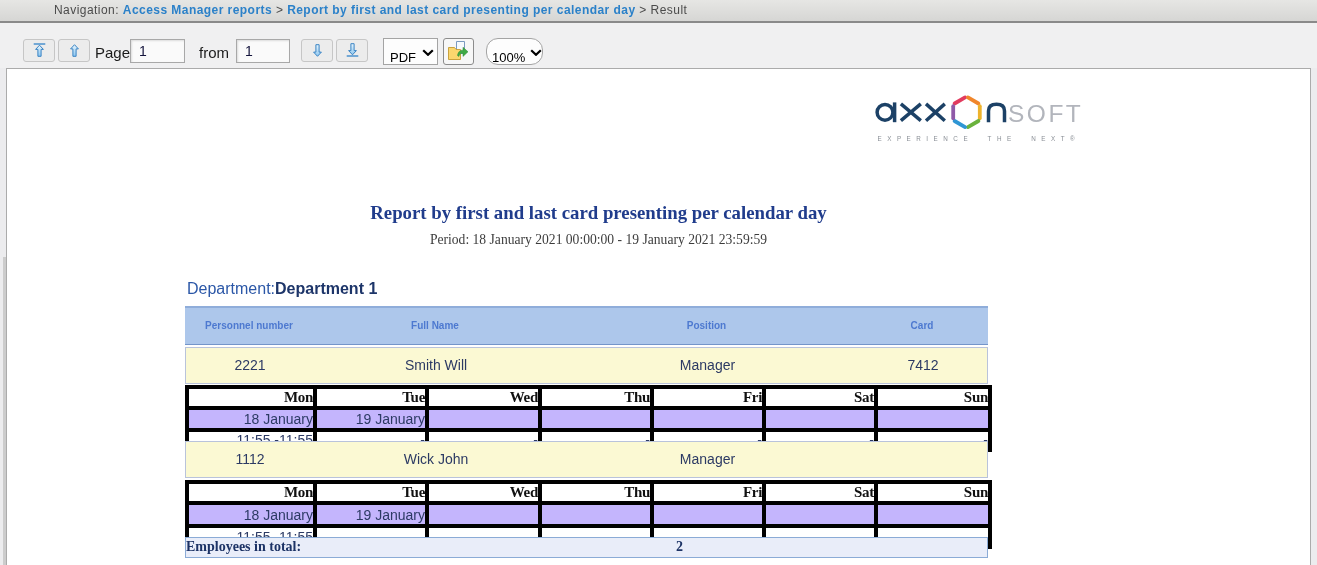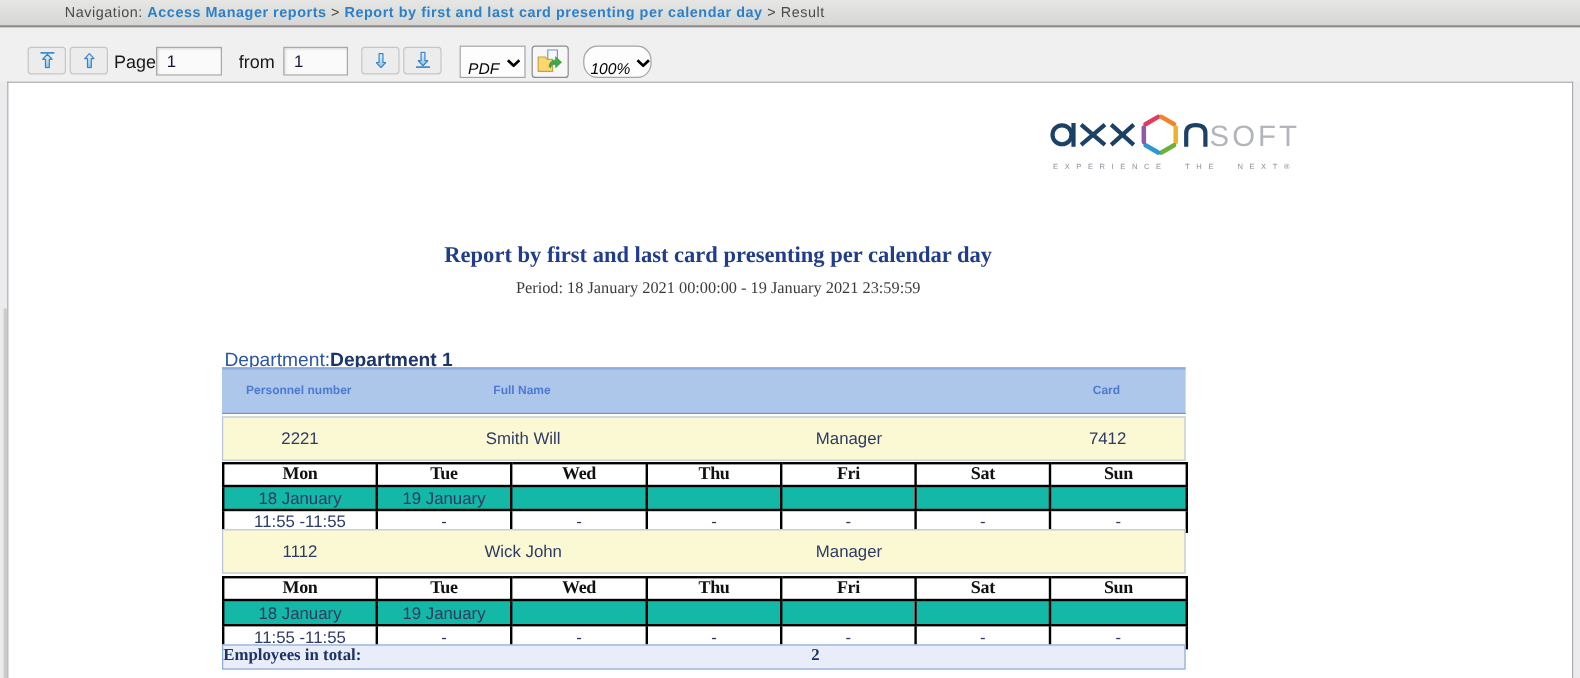--- a/index.html
+++ b/index.html
@@ -16,46 +16,46 @@
   #toolbar{left:0;top:23px;width:1317px;height:45px;background:#f0f0f1;}
   .tbtn{position:absolute;top:16px;width:30px;height:21px;background:#ececec;
     border:1px solid #c6c6c6;border-radius:3px;text-align:center;}
   .tbtn svg{margin-top:2px;}
   .tlabel{position:absolute;top:21px;font-size:15px;color:#1b1b1b;}
   .tinput{position:absolute;top:16px;height:22px;background:#fafafa;
     border:1px solid #a8a8a8;box-shadow:inset 1px 1px 2px rgba(0,0,0,0.12);
     font-size:14px;color:#14143c;line-height:22px;padding-left:8px;box-sizing:content-box;}
   .tselect{position:absolute;top:15px;height:25px;background:#fdfdfd;
     border:1px solid #a4a4a4;font-size:13px;color:#000;line-height:25px;}
-  .tselect .txt{position:absolute;left:9px;top:6px;font-style:italic;}
+  .tselect .txt{position:absolute;left:9px;top:6px;}
   .tselect svg{position:absolute;top:8px;}
   
   #page{left:6px;top:68px;width:1303px;height:497px;background:#ffffff;
     border-top:1px solid #ababab;border-left:1px solid #ababab;border-right:1px solid #ababab;}
   #scrollstrip{left:3px;top:257px;width:3px;height:308px;background:#cccccc;}
   
   #title{left:187px;top:202px;width:823px;text-align:center;
     font-family:"Liberation Serif",serif;font-weight:bold;font-size:18.8px;color:#203c8c;}
   #period{left:187px;top:232px;width:823px;text-align:center;
     font-family:"Liberation Serif",serif;font-size:13.6px;color:#3c3c3c;}
-  #dept{left:187px;top:280px;font-size:16px;color:#2b57a7;margin-top:12px;}
+  #dept{left:187px;top:280px;font-size:16px;color:#2b57a7;}
   #dept b{color:#1d3569;}
   
   .hdrcell{position:absolute;top:0;font-weight:bold;font-size:10px;color:#4d79d0;
     text-align:center;line-height:35px;}
   .ycell{position:absolute;top:0;font-size:14px;color:#2c3a64;text-align:center;line-height:35px;}
   #thead{left:185px;top:306px;width:803px;height:39px;background:#adc7eb;
     border-top:2px solid #8fadda;border-bottom:1.5px solid #7495c9;box-sizing:border-box;}
   .yellow{left:185px;width:803px;height:37px;background:#fbf9d3;
     border:1px solid #b9c3db;box-sizing:border-box;}
   table.week{position:absolute;left:185px;width:803px;border-collapse:collapse;table-layout:fixed;}
-  table.week td{border:2px solid #000000;padding:0;text-align:center;overflow:hidden;}
+  table.week td{border:4px solid #000000;padding:0;text-align:right;overflow:hidden;}
   td.dow{font-family:"Liberation Serif",serif;font-weight:bold;font-size:15px;letter-spacing:-0.3px;color:#111;
     height:16px;background:#fff;}
-  td.date{font-size:14px;color:#2c3a64;background:#14b8a6;height:18px;}
+  td.date{font-size:14px;color:#2c3a64;background:#c4b5fd;height:18px;}
   td.time{font-size:14px;color:#2c3a64;background:#fff;height:15px;}
   #totalrow{left:185px;top:537px;width:803px;height:21px;background:#e9edf9;
     border:1px solid #8babd6;box-sizing:border-box;
     font-family:"Liberation Serif",serif;font-weight:bold;font-size:14px;color:#1d3366;}
 </style>
 </head>
 <body>
 <div class="abs" id="navbar"><span style="padding-left:21px">Navigation:</span>&nbsp;<span class="lnk">Access Manager reports</span> &gt; <span class="lnk">Report by first and last card presenting per calendar day</span> &gt; Result</div>
 
 <div class="abs" id="toolbar">
@@ -139,20 +139,21 @@
   </svg>
 </div>
 
 <div class="abs" id="title">Report by first and last card presenting per calendar day</div>
 <div class="abs" id="period">Period: 18 January 2021 00:00:00 - 19 January 2021 23:59:59</div>
 <div class="abs" id="dept">Department:<b>Department 1</b></div>
 
 <div class="abs" id="thead">
   <div class="hdrcell" style="left:0;width:128px;">Personnel number</div>
   <div class="hdrcell" style="left:128px;width:244px;">Full Name</div>
+  <div class="hdrcell" style="left:372px;width:299px;">Position</div>
   <div class="hdrcell" style="left:671px;width:132px;text-align:center;">Card</div>
 </div>
 
 <div class="abs yellow" style="top:347px;">
   <div class="ycell" style="left:0;width:128px;">2221</div>
   <div class="ycell" style="left:128px;width:244px;">Smith Will</div>
   <div class="ycell" style="left:372px;width:299px;">Manager</div>
   <div class="ycell" style="left:671px;width:132px;">7412</div>
 </div>
 <table class="week" style="top:385px;">

